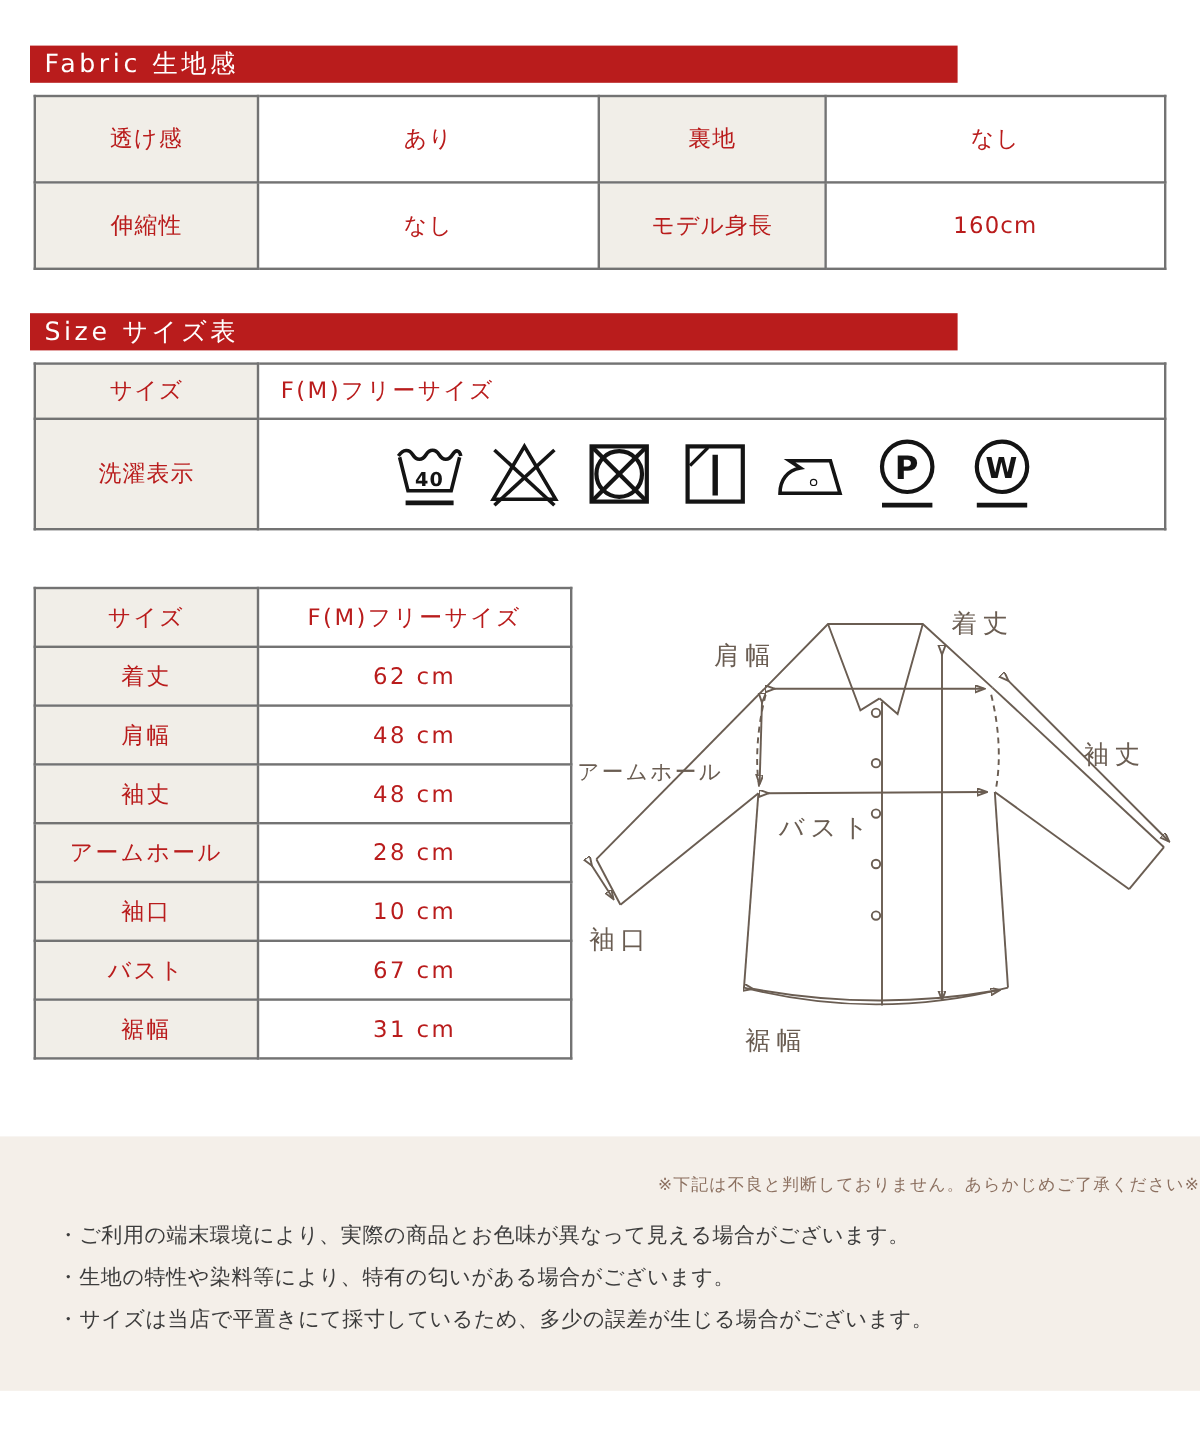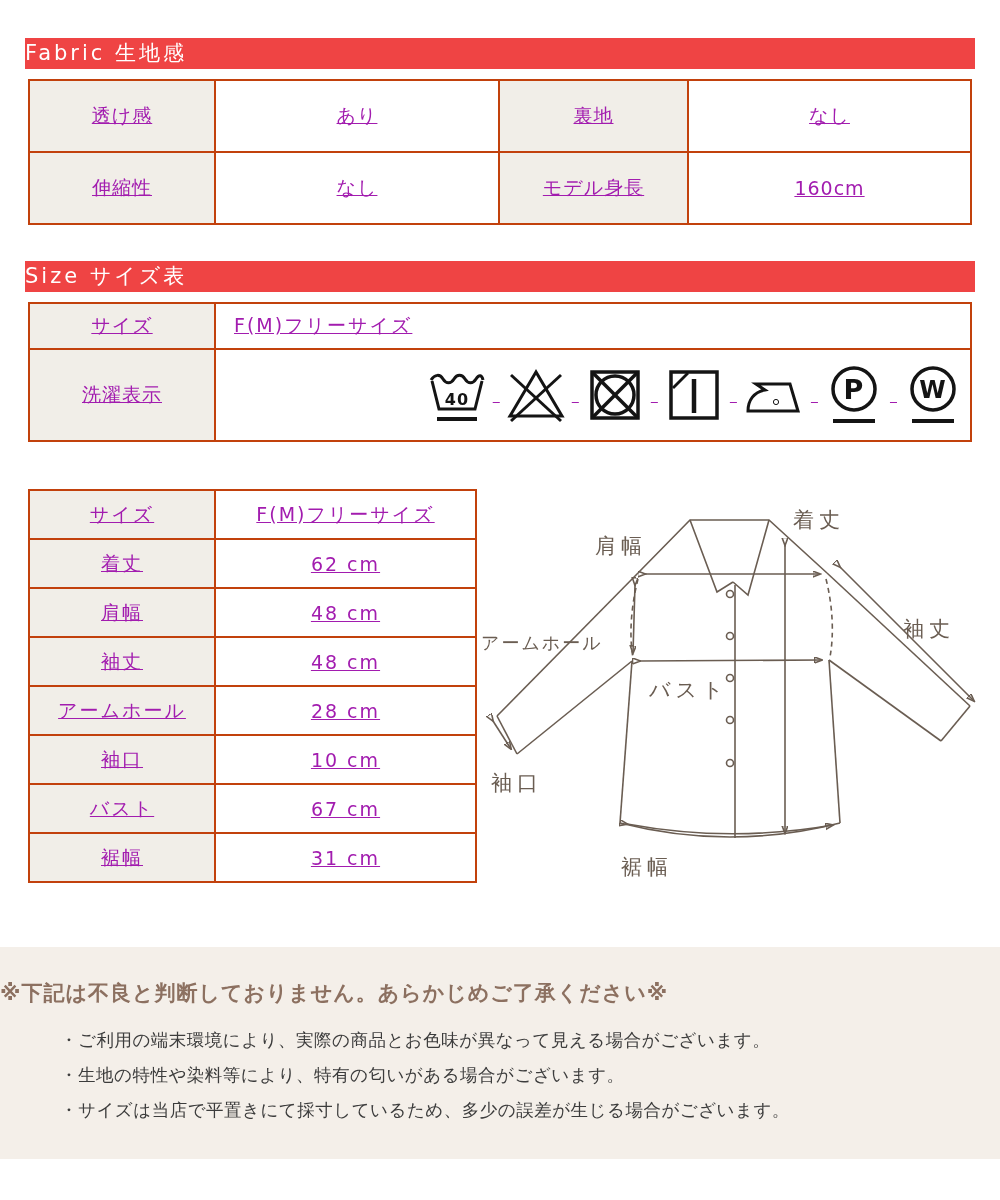--- a/index.html
+++ b/index.html
@@ -2,49 +2,49 @@
 <html><head>
 <meta charset="utf-8">
 <style>
   html,body{margin:0;padding:0;}
   body{
     width:1000px;height:1200px;background:#ffffff;
     font-family:"DejaVu Sans","Liberation Sans",sans-serif;
     color:#4f4f4f;overflow:hidden;
   }
   .section-bar{
-    margin-left:25px;width:950px;height:31px;box-sizing:border-box;
-    background:#ef4444;color:#ffffff;font-size:21px;line-height:31px;
-    letter-spacing:3px;
+    margin-left:25px;width:773px;height:31px;box-sizing:border-box;
+    background:#b91c1c;color:#ffffff;font-size:21px;line-height:31px;
+    padding-left:12px;letter-spacing:3px;
   }
   #fabric-bar{margin-top:38px;}
   #size-bar{margin-top:36px;}
   table{border-collapse:collapse;table-layout:fixed;}
-  td{border:2px solid #c2410c;text-align:center;font-size:19px;color:#a21caf;letter-spacing:1px;overflow:hidden;text-decoration:underline;}
+  td{border:2px solid #737373;text-align:center;font-size:19px;color:#b91c1c;letter-spacing:1px;overflow:hidden;}
   .hcell{background:#f1eee8;}
   .vcell{background:#ffffff;}
   .left{text-align:left;padding-left:18px;letter-spacing:2px;}
   .fabric-table{margin:10px 0 0 28px;width:942px;}
   .fabric-table td{height:68px;}
   .info-table{margin:10px 0 0 28px;width:942px;}
   .info-table .r td{height:42px;}
-  .care-cell{height:88px;text-align:right;padding-left:8px;}
+  .care-cell{height:88px;text-align:center;padding-left:8px;}
   .care-cell svg{display:inline-block;vertical-align:middle;margin:0 5px;}
   .measure-wrap{display:flex;align-items:flex-start;margin:47px 0 0 28px;}
   .measure-table{width:447px;}
   .measure-table td{height:45px;letter-spacing:2px;}
   .diagram{width:520px;height:400px;margin-top:-2px;}
   .notice{
     margin-top:60px;background:#f4efe9;height:212px;box-sizing:border-box;
     padding-top:32px;
   }
   .notice-title{
-    text-align:left;color:#8c7060;font-weight:bold;font-size:21px;letter-spacing:1px;
-  }
-  .notice-list{margin:16px 0 0 60px;color:#3c3c3c;font-size:17.5px;}
+    text-align:right;color:#8c7060;font-weight:normal;font-size:14px;letter-spacing:1px;
+  }
+  .notice-list{margin:16px 0 0 48px;color:#3c3c3c;font-size:17.5px;}
   .notice-item{line-height:35px;letter-spacing:0.5px;}
   .care-icon path,.care-icon rect,.care-icon line,.care-icon circle,.care-icon polygon{
     stroke:#141414;fill:none;
   }
   .care-icon text{fill:#141414;stroke:none;font-family:"DejaVu Sans","Liberation Sans",sans-serif;font-weight:bold;}
   .diagram path,.diagram line{stroke:#6a5d52;fill:none;stroke-width:1.6;}
   .diagram text{fill:#6a5d52;font-size:21px;letter-spacing:5px;}
   .diagram .small{font-size:18px;letter-spacing:2px;}
 </style>
 </head>

